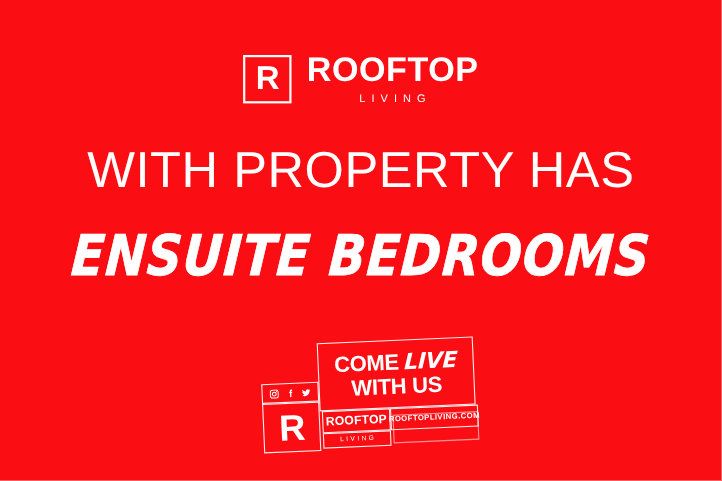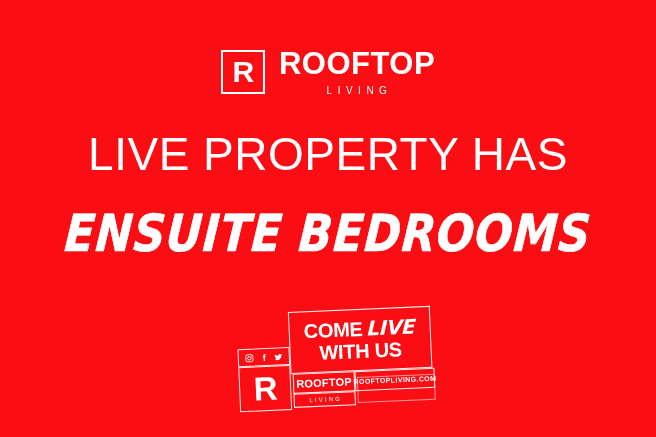--- a/index.html
+++ b/index.html
@@ -269,21 +269,21 @@
   <div class="header-logo">
     <div class="logo-mark">
       <span>R</span>
     </div>
     <div class="logo-words">
       <div class="logo-wordmark">ROOFTOP</div>
       <div class="logo-sub">LIVING</div>
     </div>
   </div>
 
-  <div class="headline-thin">LIVE PROPERTY HAS</div>
+  <div class="headline-thin">WITH PROPERTY HAS</div>
 
   <div class="headline-brush-wrap">
     <div class="headline-brush">ENSUITE BEDROOMS</div>
   </div>
 
   <div class="badge">
 
     <div class="bx box-ghost"></div>
 
     <div class="bx box-social">

